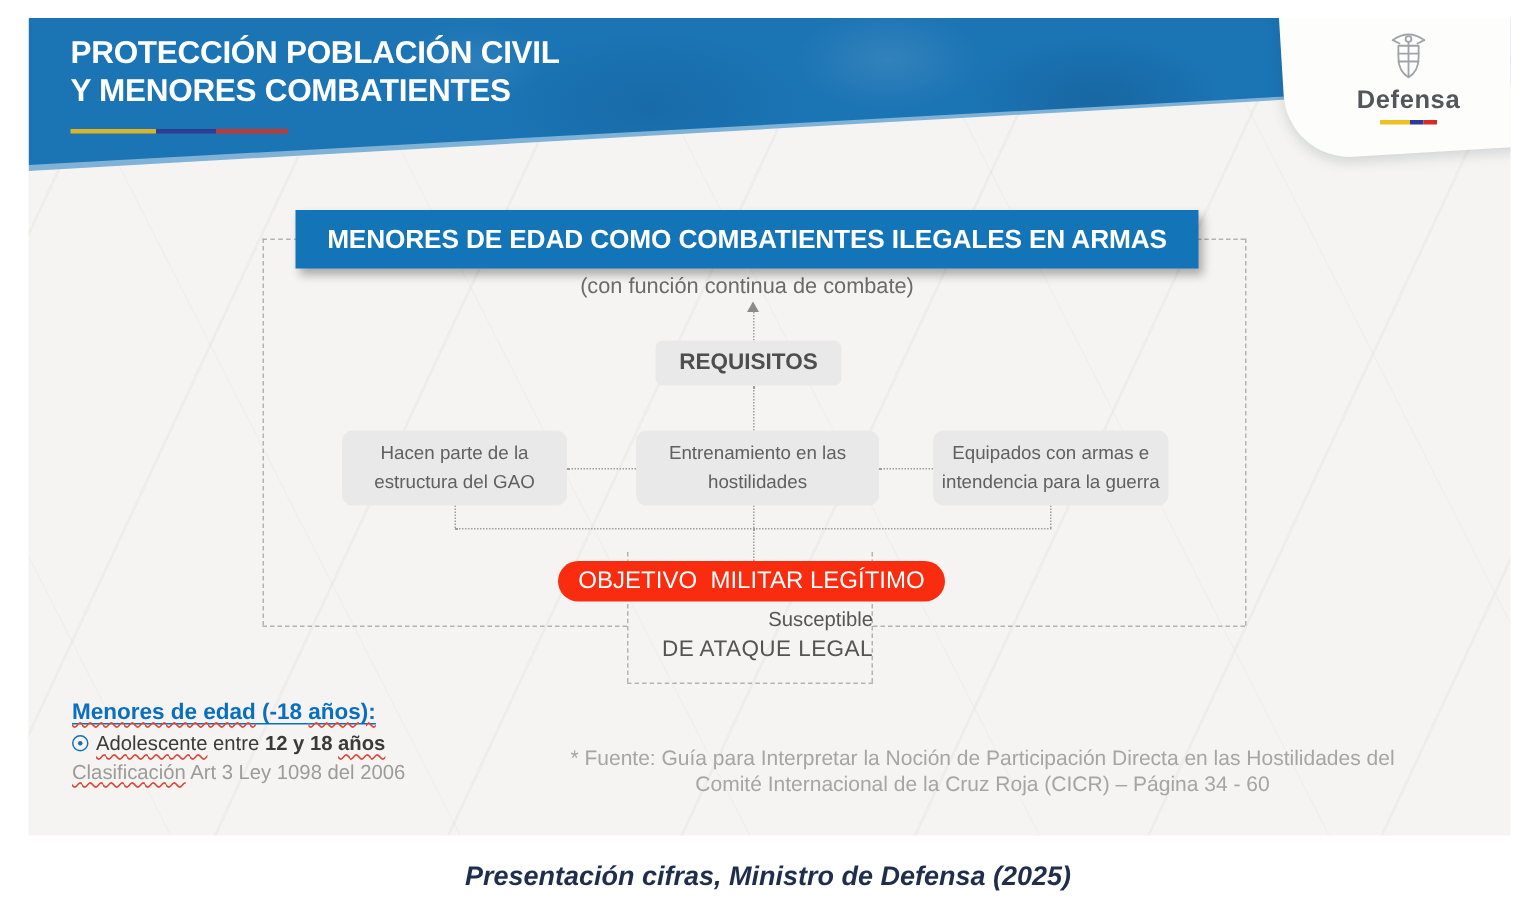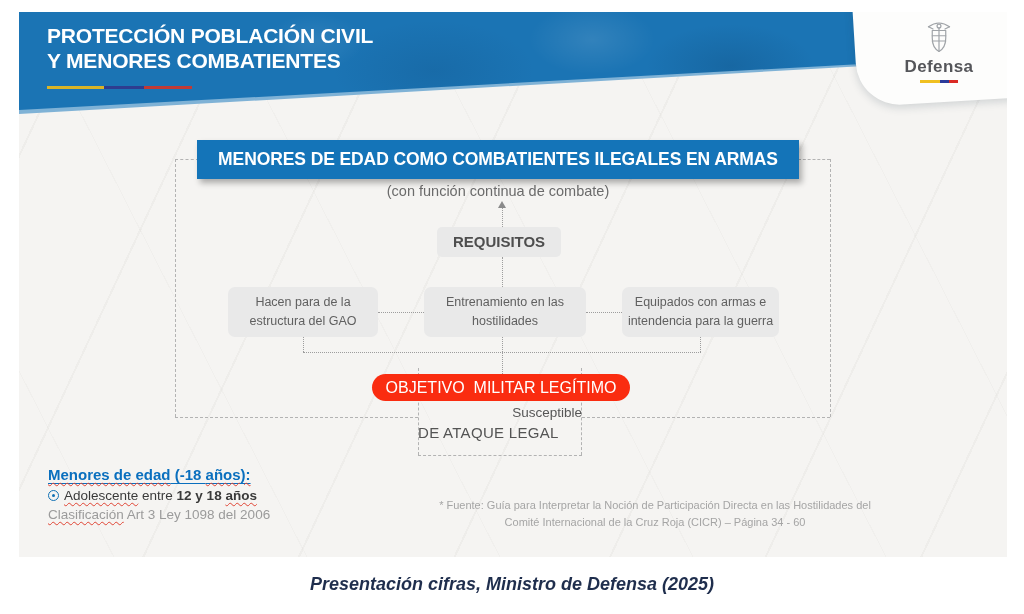--- a/index.html
+++ b/index.html
@@ -73,39 +73,39 @@
               text-align:center; }
   #gbox1 { left:209px; width:150px; }
   #gbox2 { left:405px; width:162px; }
   #gbox3 { left:603px; width:157px; }
 
   .pill { position:absolute; left:353px; top:362px; width:258px; height:27px; z-index:5;
           background:#fa2c10; border-radius:14px; color:#ffffff; font-weight:normal;
           font-size:16px; line-height:27px; text-align:center; white-space:pre; }
   .sus1 { position:absolute; left:399px; top:393px; width:164px; z-index:4; text-align:right;
           font-size:13.5px; color:#565656; }
-  .sus2 { position:absolute; left:399px; top:412px; width:164px; z-index:4; text-align:left;
+  .sus2 { position:absolute; left:399px; top:412px; width:164px; z-index:4; text-align:right;
           font-size:15px; color:#545454; letter-spacing:0.3px; }
 
   
   .legend { position:absolute; left:29px; top:454px; z-index:3; }
   .legend-heading { font-size:15px; font-weight:bold; color:#0a6fbe;
                     text-decoration:underline; text-underline-offset:3px; }
   .sq { text-decoration:underline wavy #e04434 1px; text-underline-offset:2px; }
   .legend-item { display:flex; align-items:center; margin-top:5px; font-size:13.5px; color:#3a3a3a; }
   .legend-item b { font-weight:bold; }
   .radio { display:inline-block; width:11px; height:11px; border:1.6px solid #1272b5;
            border-radius:50%; margin-right:5px; position:relative; flex:0 0 auto; }
   .radio span { position:absolute; left:2.6px; top:2.6px; width:3.6px; height:3.6px;
                 border-radius:50%; background:#1272b5; }
   .legend-class { margin-top:4px; font-size:13.5px; color:#9b9b9b; }
 
   
   .source { position:absolute; left:346px; top:485px; width:580px; z-index:3; text-align:center;
-            font-size:11px; line-height:16.5px; color:#a5a5a5; }
+            font-size:14px; line-height:16.5px; color:#a5a5a5; }
 
   
   .caption { position:absolute; left:0; top:574px; width:1024px; text-align:center;
              font-size:18px; font-style:italic; font-weight:600; color:#1f2e4d; }
 </style>
 </head>
 <body>
 
 <div id="page">
   <div id="slide">
@@ -150,21 +150,21 @@
 
     <div class="main-title">MENORES DE EDAD COMO COMBATIENTES ILEGALES EN ARMAS</div>
     <div class="subtitle">(con función continua de combate)</div>
 
     <div class="arrow-up"></div>
     <div class="dot-v" style="left:483px; top:196px; height:19px;"></div>
     <div class="req-box">REQUISITOS</div>
     <div class="dot-v" style="left:483px; top:245px; height:30px;"></div>
 
     <div class="gray-box" id="gbox1">
-      <span>Hacen para de la</span>
+      <span>Hacen parte de la</span>
       <span>estructura del GAO</span>
     </div>
     <div class="gray-box" id="gbox2">
       <span>Entrenamiento en las</span>
       <span>hostilidades</span>
     </div>
     <div class="gray-box" id="gbox3">
       <span>Equipados con armas e</span>
       <span>intendencia para la guerra</span>
     </div>

